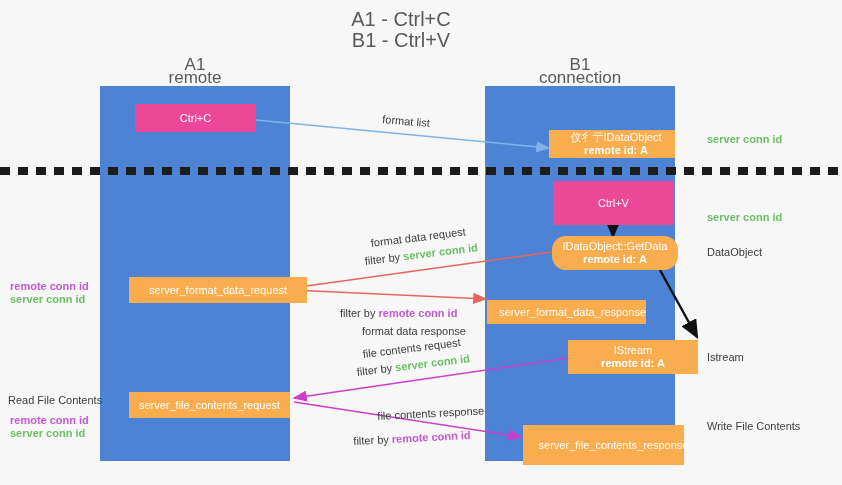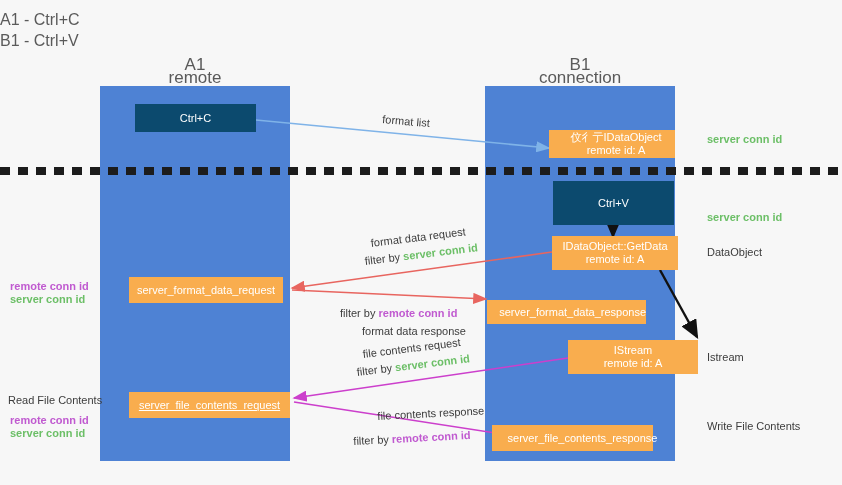--- a/index.html
+++ b/index.html
@@ -8,21 +8,21 @@
     background:#f7f7f7;
     font-family:"Liberation Sans","DejaVu Sans",sans-serif;
     position:relative;overflow:hidden;
     -webkit-font-smoothing:antialiased;
   }
   .stage{position:absolute;left:0;top:0;width:842px;height:485px;}
 
   
   .title{
     position:absolute;left:0;top:9px;width:802px;
-    color:#5a5a5a;font-size:16px;line-height:21px;
+    text-align:center;color:#5a5a5a;font-size:20px;line-height:21px;
   }
 
   
   .col-head{
     position:absolute;text-align:center;color:#5a5a5a;
     font-size:17px;line-height:13px;width:180px;
   }
   .col-head .big{display:block;}
   .col-head .sub{display:block;}
 
@@ -38,22 +38,22 @@
     background-size:18px 8px;background-repeat:repeat-x;
   }
 
   
   .node{
     position:absolute;box-sizing:border-box;
     display:flex;flex-direction:column;align-items:center;justify-content:center;
     color:#ffffff;font-size:11px;line-height:13px;text-align:center;
   }
   .node.orange{background:#f9ad4e;}
-  .node.green{background:#0c4a6e;}
-  .node .l2{display:block;}
+  .node.green{background:#ec4899;}
+  .node .l2{display:block;font-weight:bold;}
 
   
   .side-label{position:absolute;font-size:11px;line-height:14px;white-space:nowrap;}
   .c-green{color:#6cbf67;font-weight:bold;}
   .c-purple{color:#c05ad0;font-weight:bold;}
   .c-dark{color:#3c3c3c;font-weight:normal;}
 
   
   .edge-label{
     position:absolute;font-size:11px;line-height:14px;
@@ -122,43 +122,43 @@
 
   <div class="node orange" style="left:549px;top:130px;width:126px;height:28px;padding-left:8px;">
     <span>伩彳亍IDataObject</span>
     <span class="l2">remote id: A</span>
   </div>
 
   <div class="node green" style="left:553px;top:181px;width:121px;height:44px;">
     <span>Ctrl+V</span>
   </div>
 
-  <div class="node orange" style="left:552px;top:236px;width:126px;height:34px;">
+  <div class="node orange" style="left:552px;top:236px;width:126px;height:34px;border-radius:14px;">
     <span>IDataObject::GetData</span>
     <span class="l2">remote id: A</span>
   </div>
 
   <div class="node orange" style="left:568px;top:340px;width:130px;height:34px;">
     <span>IStream</span>
     <span class="l2">remote id: A</span>
   </div>
 
-  <div class="node orange" style="left:129px;top:277px;width:154px;height:26px;">
+  <div class="node orange" style="left:129px;top:277px;width:178px;height:26px;">
     <span>server_format_data_request</span>
   </div>
 
   <div class="node orange" style="left:487px;top:300px;width:159px;height:24px;align-items:flex-end;">
     <span>server_format_data_response</span>
   </div>
 
-  <div class="node orange" style="left:129px;top:392px;width:161px;height:26px;text-decoration:underline;">
+  <div class="node orange" style="left:129px;top:392px;width:161px;height:26px;">
     <span>server_file_contents_request</span>
   </div>
 
-  <div class="node orange" style="left:492px;top:425px;width:161px;height:26px;padding-left:20px;">
+  <div class="node orange" style="left:523px;top:425px;width:161px;height:40px;padding-left:20px;">
     <span>server_file_contents_response</span>
   </div>
 
   <div class="divider"></div>
 
   <div class="side-label c-green" style="left:707px;top:132px;">server conn id</div>
   <div class="side-label c-green" style="left:707px;top:210px;">server conn id</div>
   <div class="side-label c-dark" style="left:707px;top:245px;text-align:right;">DataObject</div>
   <div class="side-label c-dark" style="left:707px;top:350px;">Istream</div>
   <div class="side-label c-dark" style="left:707px;top:419px;">Write File Contents</div>

